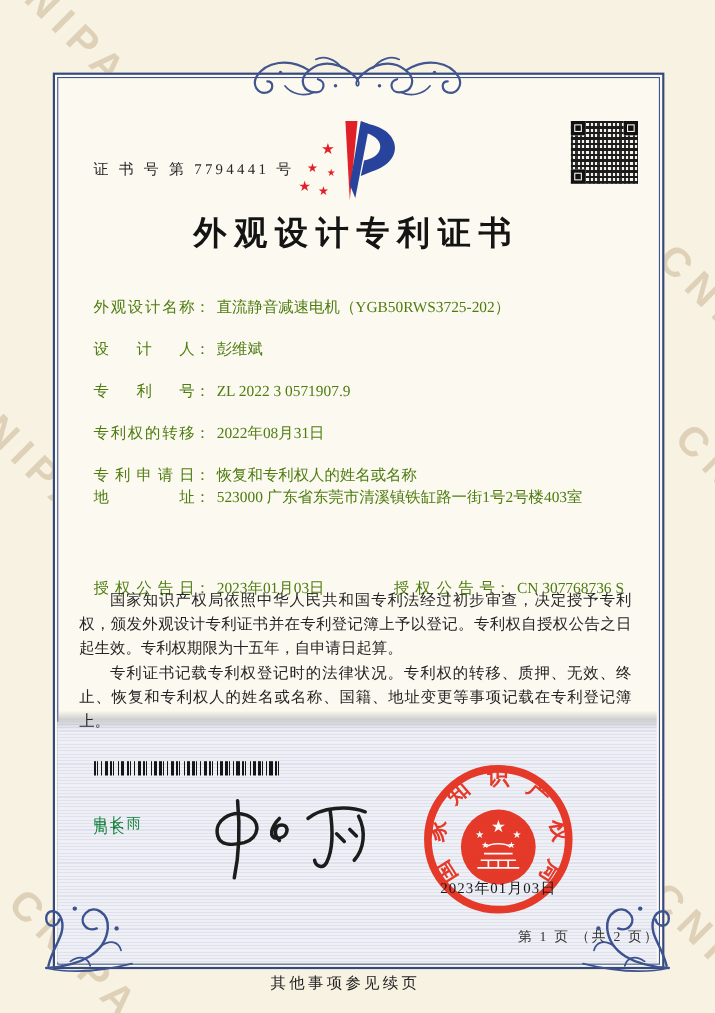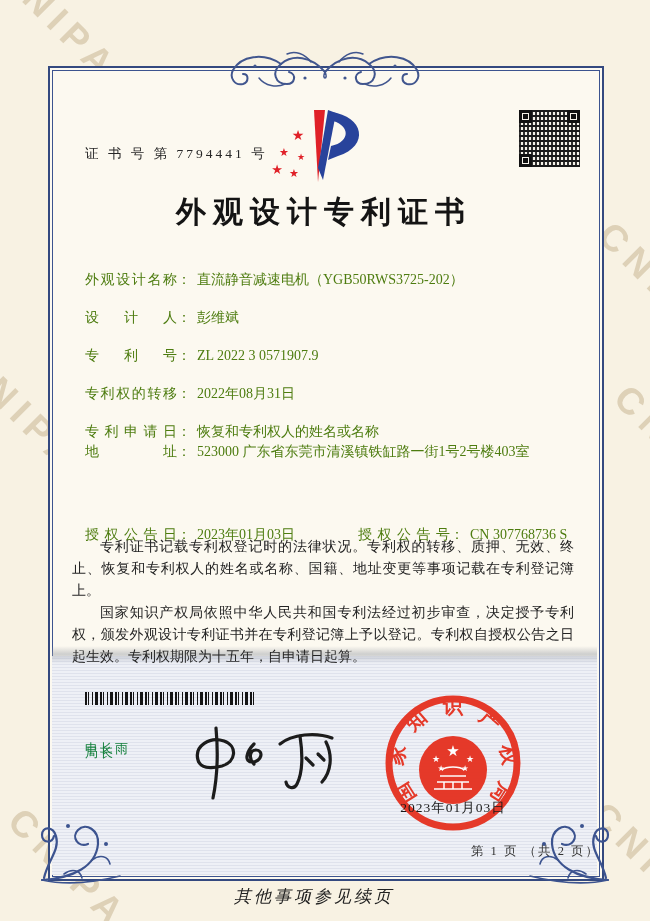--- a/index.html
+++ b/index.html
@@ -60,21 +60,21 @@
   .seal{
     position:absolute;left:384px;top:694px;width:138px;height:138px;z-index:3;opacity:.95;
   }
   .seal-date{
     position:absolute;left:380px;top:799px;width:146px;z-index:5;text-align:center;
     font-size:13.5px;letter-spacing:1px;color:#1a1a1a;
   }
   .page-no{position:absolute;left:48px;top:843px;width:552px;text-align:right;z-index:3;font-size:12.5px;letter-spacing:2px;color:#333;}
   .cont-note{
     position:absolute;left:0;top:885px;width:628px;text-align:center;z-index:3;
-    font-size:17px;font-style:italic;letter-spacing:3px;color:#222;
+    font-size:14px;letter-spacing:3px;color:#222;
   }
   .ornament-top{position:absolute;left:215px;top:42px;z-index:2;}
   .corner{position:absolute;z-index:2;}
   .corner-bl{left:34px;top:786px;}
   .corner-br{left:506px;top:786px;transform:scaleX(-1);}
 </style>
 </head>
 <body>
 
 <div class="wm" style="left:-18px;top:0px">CNIPA</div>
@@ -172,22 +172,22 @@
   <span class="grant-pair">
     <span class="flabel">授权公告日</span><span class="fcolon">：</span><span>2023年01月03日</span>
   </span>
   <span class="grant-gap"></span>
   <span class="grant-pair">
     <span class="flabel">授权公告号</span><span class="fcolon">：</span><span>CN 307768736 S</span>
   </span>
 </div>
 
 <div class="paras">
+  <p>国家知识产权局依照中华人民共和国专利法经过初步审查，决定授予专利权，颁发外观设计专利证书并在专利登记簿上予以登记。专利权自授权公告之日起生效。专利权期限为十五年，自申请日起算。</p>
   <p>专利证书记载专利权登记时的法律状况。专利权的转移、质押、无效、终止、恢复和专利权人的姓名或名称、国籍、地址变更等事项记载在专利登记簿上。</p>
-  <p>国家知识产权局依照中华人民共和国专利法经过初步审查，决定授予专利权，颁发外观设计专利证书并在专利登记簿上予以登记。专利权自授权公告之日起生效。专利权期限为十五年，自申请日起算。</p>
 </div>
 
 <div class="barcode"></div>
 
 <div class="signer" style="top:744px">局长</div>
 <div class="signer" style="top:740px">申长雨</div>
 
 <svg class="sig" width="170" height="85" viewBox="0 0 170 85">
   <g stroke="#1c1c1c" fill="none" stroke-width="3.2" stroke-linecap="round">
     <path d="M18,38 C14,24 30,14 44,19 C58,24 56,40 42,44 C30,47 20,46 18,38 Z"></path>

